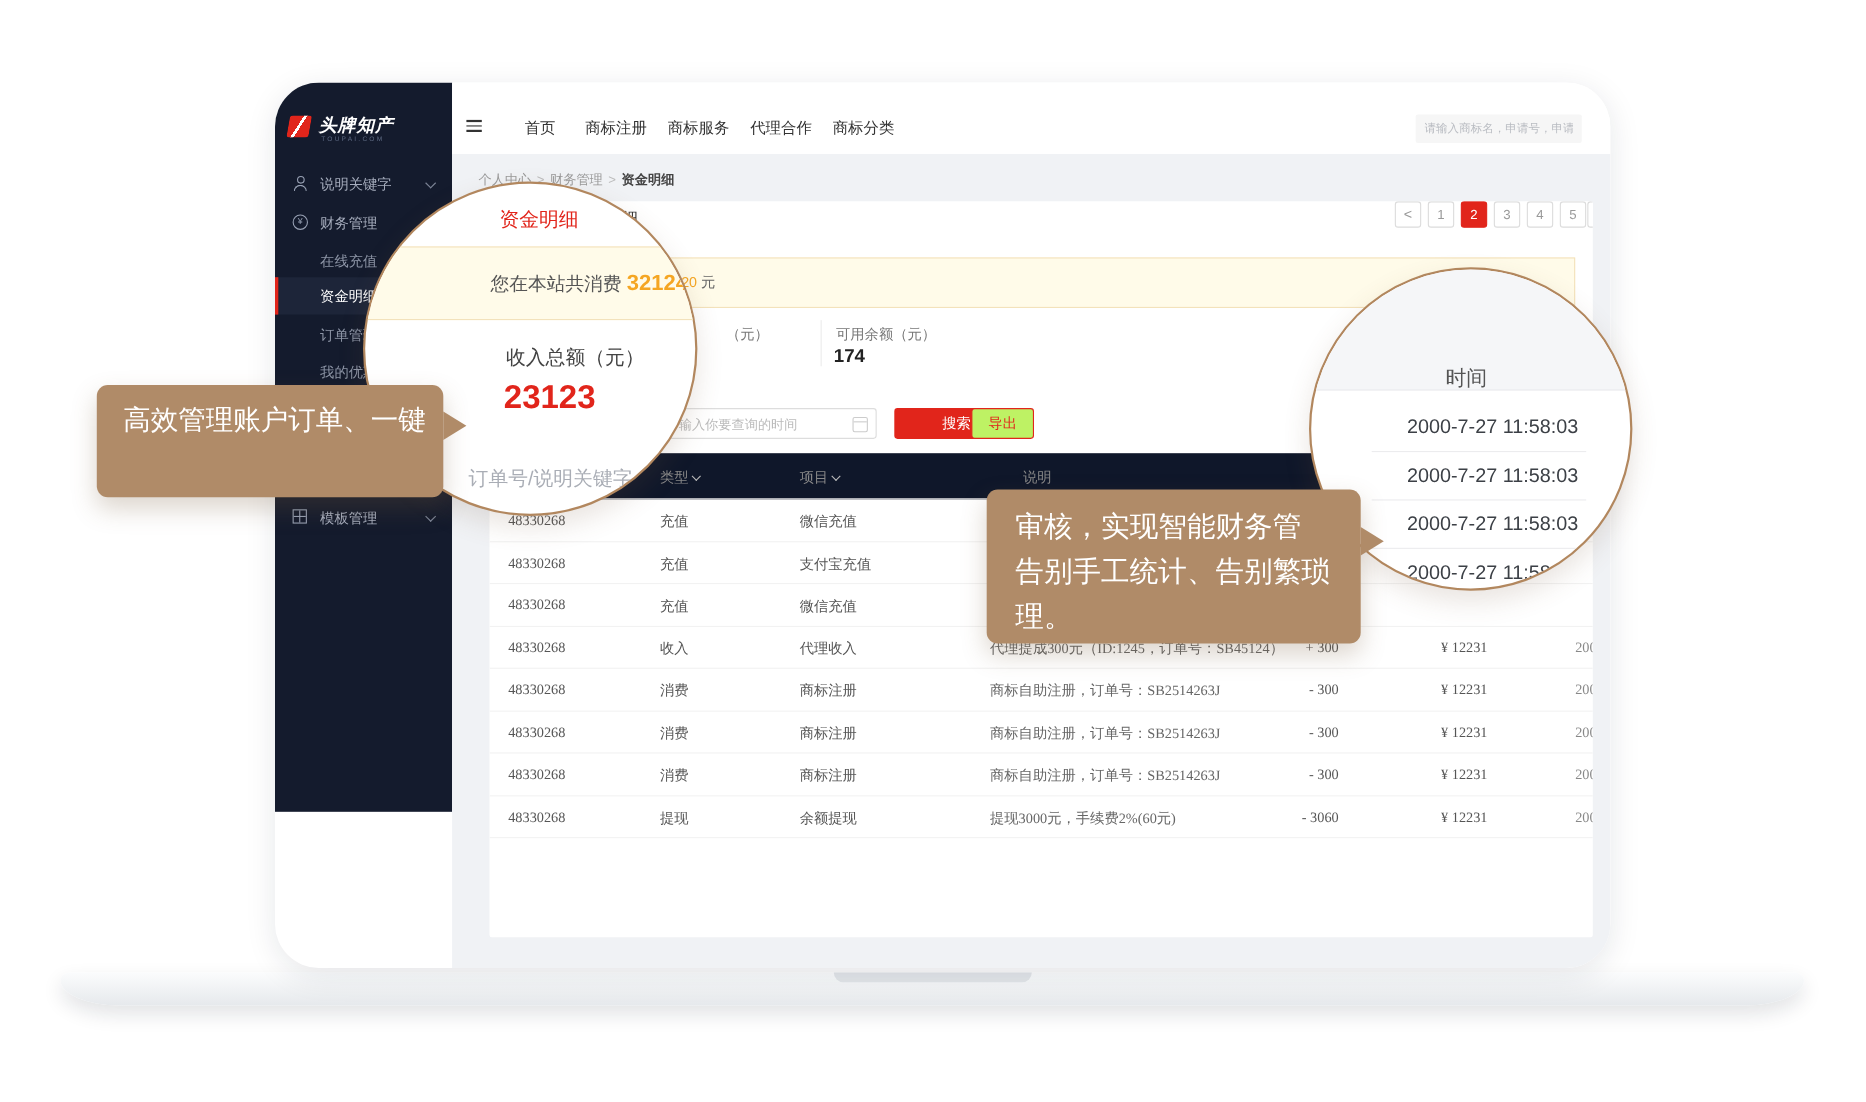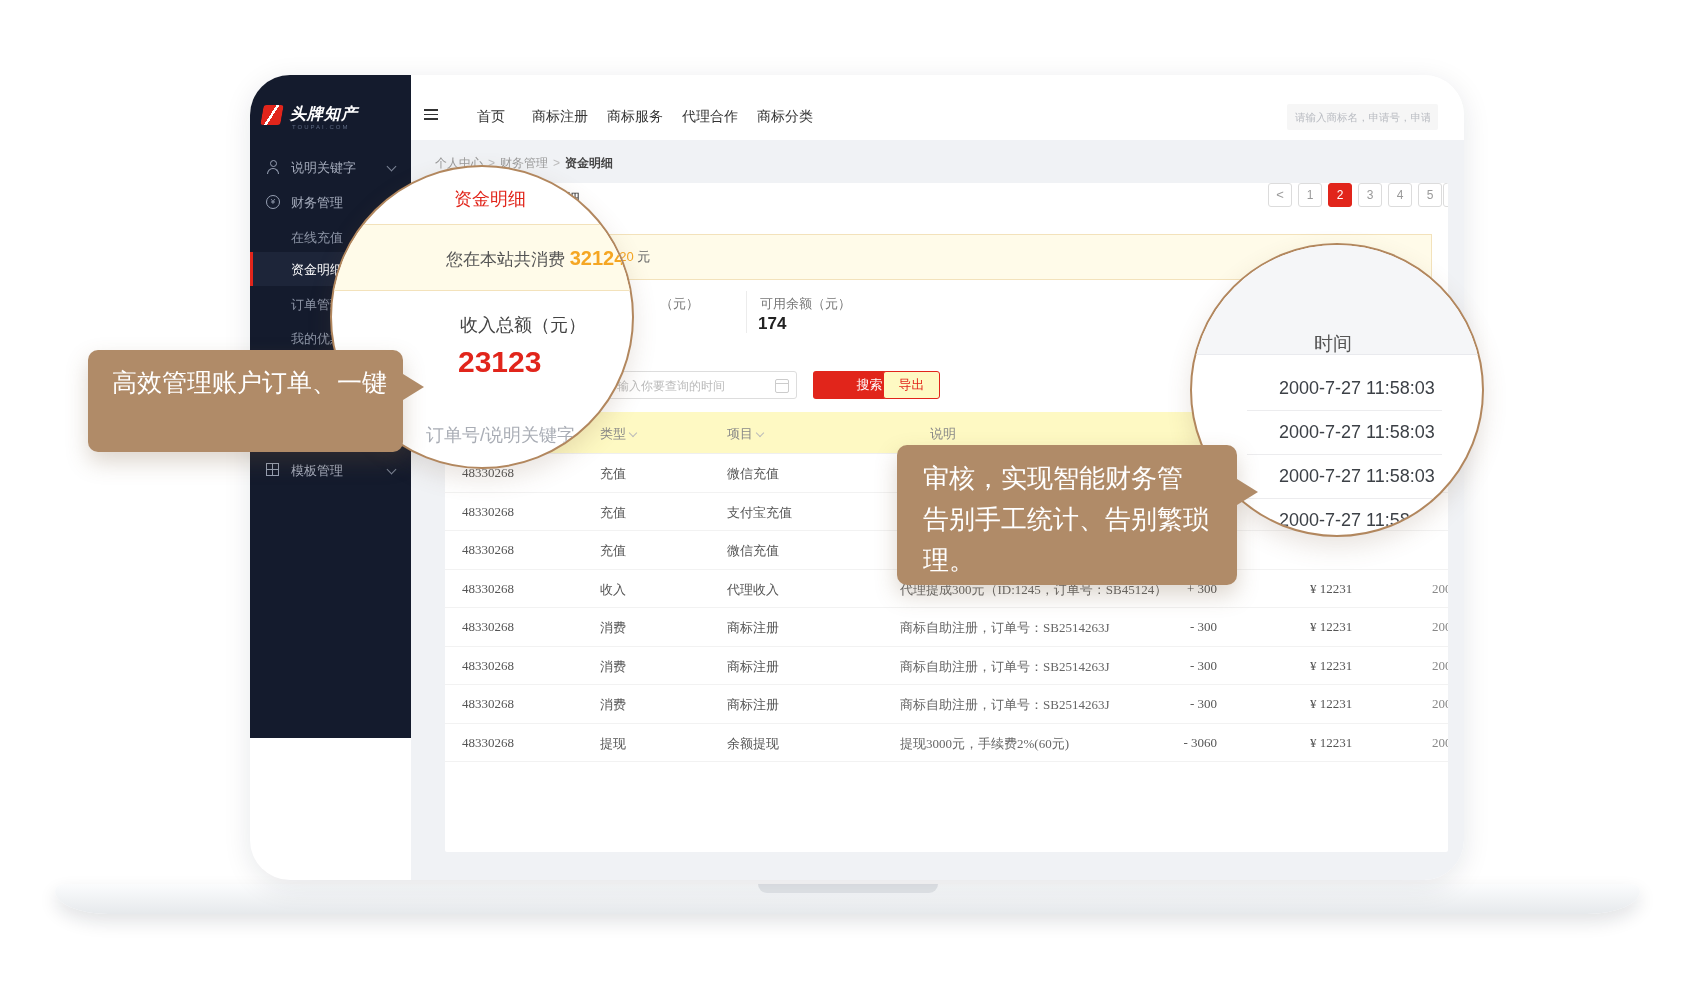--- a/index.html
+++ b/index.html
@@ -71,24 +71,24 @@
   .stat-lbl{position:absolute;font-size:13px;color:#777;}
   .stat-val{position:absolute;font-size:17px;color:#222;font-weight:bold;}
   .d-input{position:absolute;left:130px;top:188px;width:222px;height:28px;border:1px solid #ddd;
            border-radius:3px;box-sizing:border-box;background:#fff;}
   .d-place{position:absolute;left:172px;top:195px;font-size:12px;color:#bbb;white-space:nowrap;}
   .ic-cal{position:absolute;left:330px;top:196px;width:12px;height:12px;border:1.2px solid #ccc;
           border-radius:2px;}
   .ic-cal::before{content:"";position:absolute;left:0;top:2.5px;width:12px;height:1.2px;background:#ccc;}
   .btn-red{position:absolute;top:188px;width:57px;height:28px;background:#e1251b;color:#fff;
            font-size:13px;border:none;border-radius:3px;text-align:center;line-height:28px;}
-  .btn-ghost{position:absolute;top:188px;width:57px;height:28px;background:#fef9c3;color:#e1251b;
+  .btn-ghost{position:absolute;top:188px;width:57px;height:28px;background:#bef264;color:#e1251b;
            font-size:13px;border:1px solid #e1251b;border-radius:3px;text-align:center;line-height:26px;
            box-sizing:border-box;}
-  .thead{position:absolute;left:0;top:229px;width:1003px;height:41px;background:#fef9c3;
+  .thead{position:absolute;left:0;top:229px;width:1003px;height:41px;background:#0f172a;
          border-bottom:1px solid #efefef;}
   .th{position:absolute;top:13px;font-size:13px;color:#888;white-space:nowrap;}
   .th .sort{display:inline-block;width:5px;height:5px;border-right:1.2px solid #bbb;
             border-bottom:1.2px solid #bbb;transform:rotate(45deg);margin-left:4px;vertical-align:2px;}
   .trow{position:absolute;left:0;width:1003px;height:38.5px;border-bottom:1px solid #f2f2f2;}
   .td{position:absolute;top:12px;font-size:13px;color:#555;white-space:nowrap;font-family:Liberation Serif, serif;}
   .td-order{left:17px;color:#555;}
   .td-type{left:155px;}
   .td-proj{left:282px;}
   .td-desc{left:455px;color:#666;}

